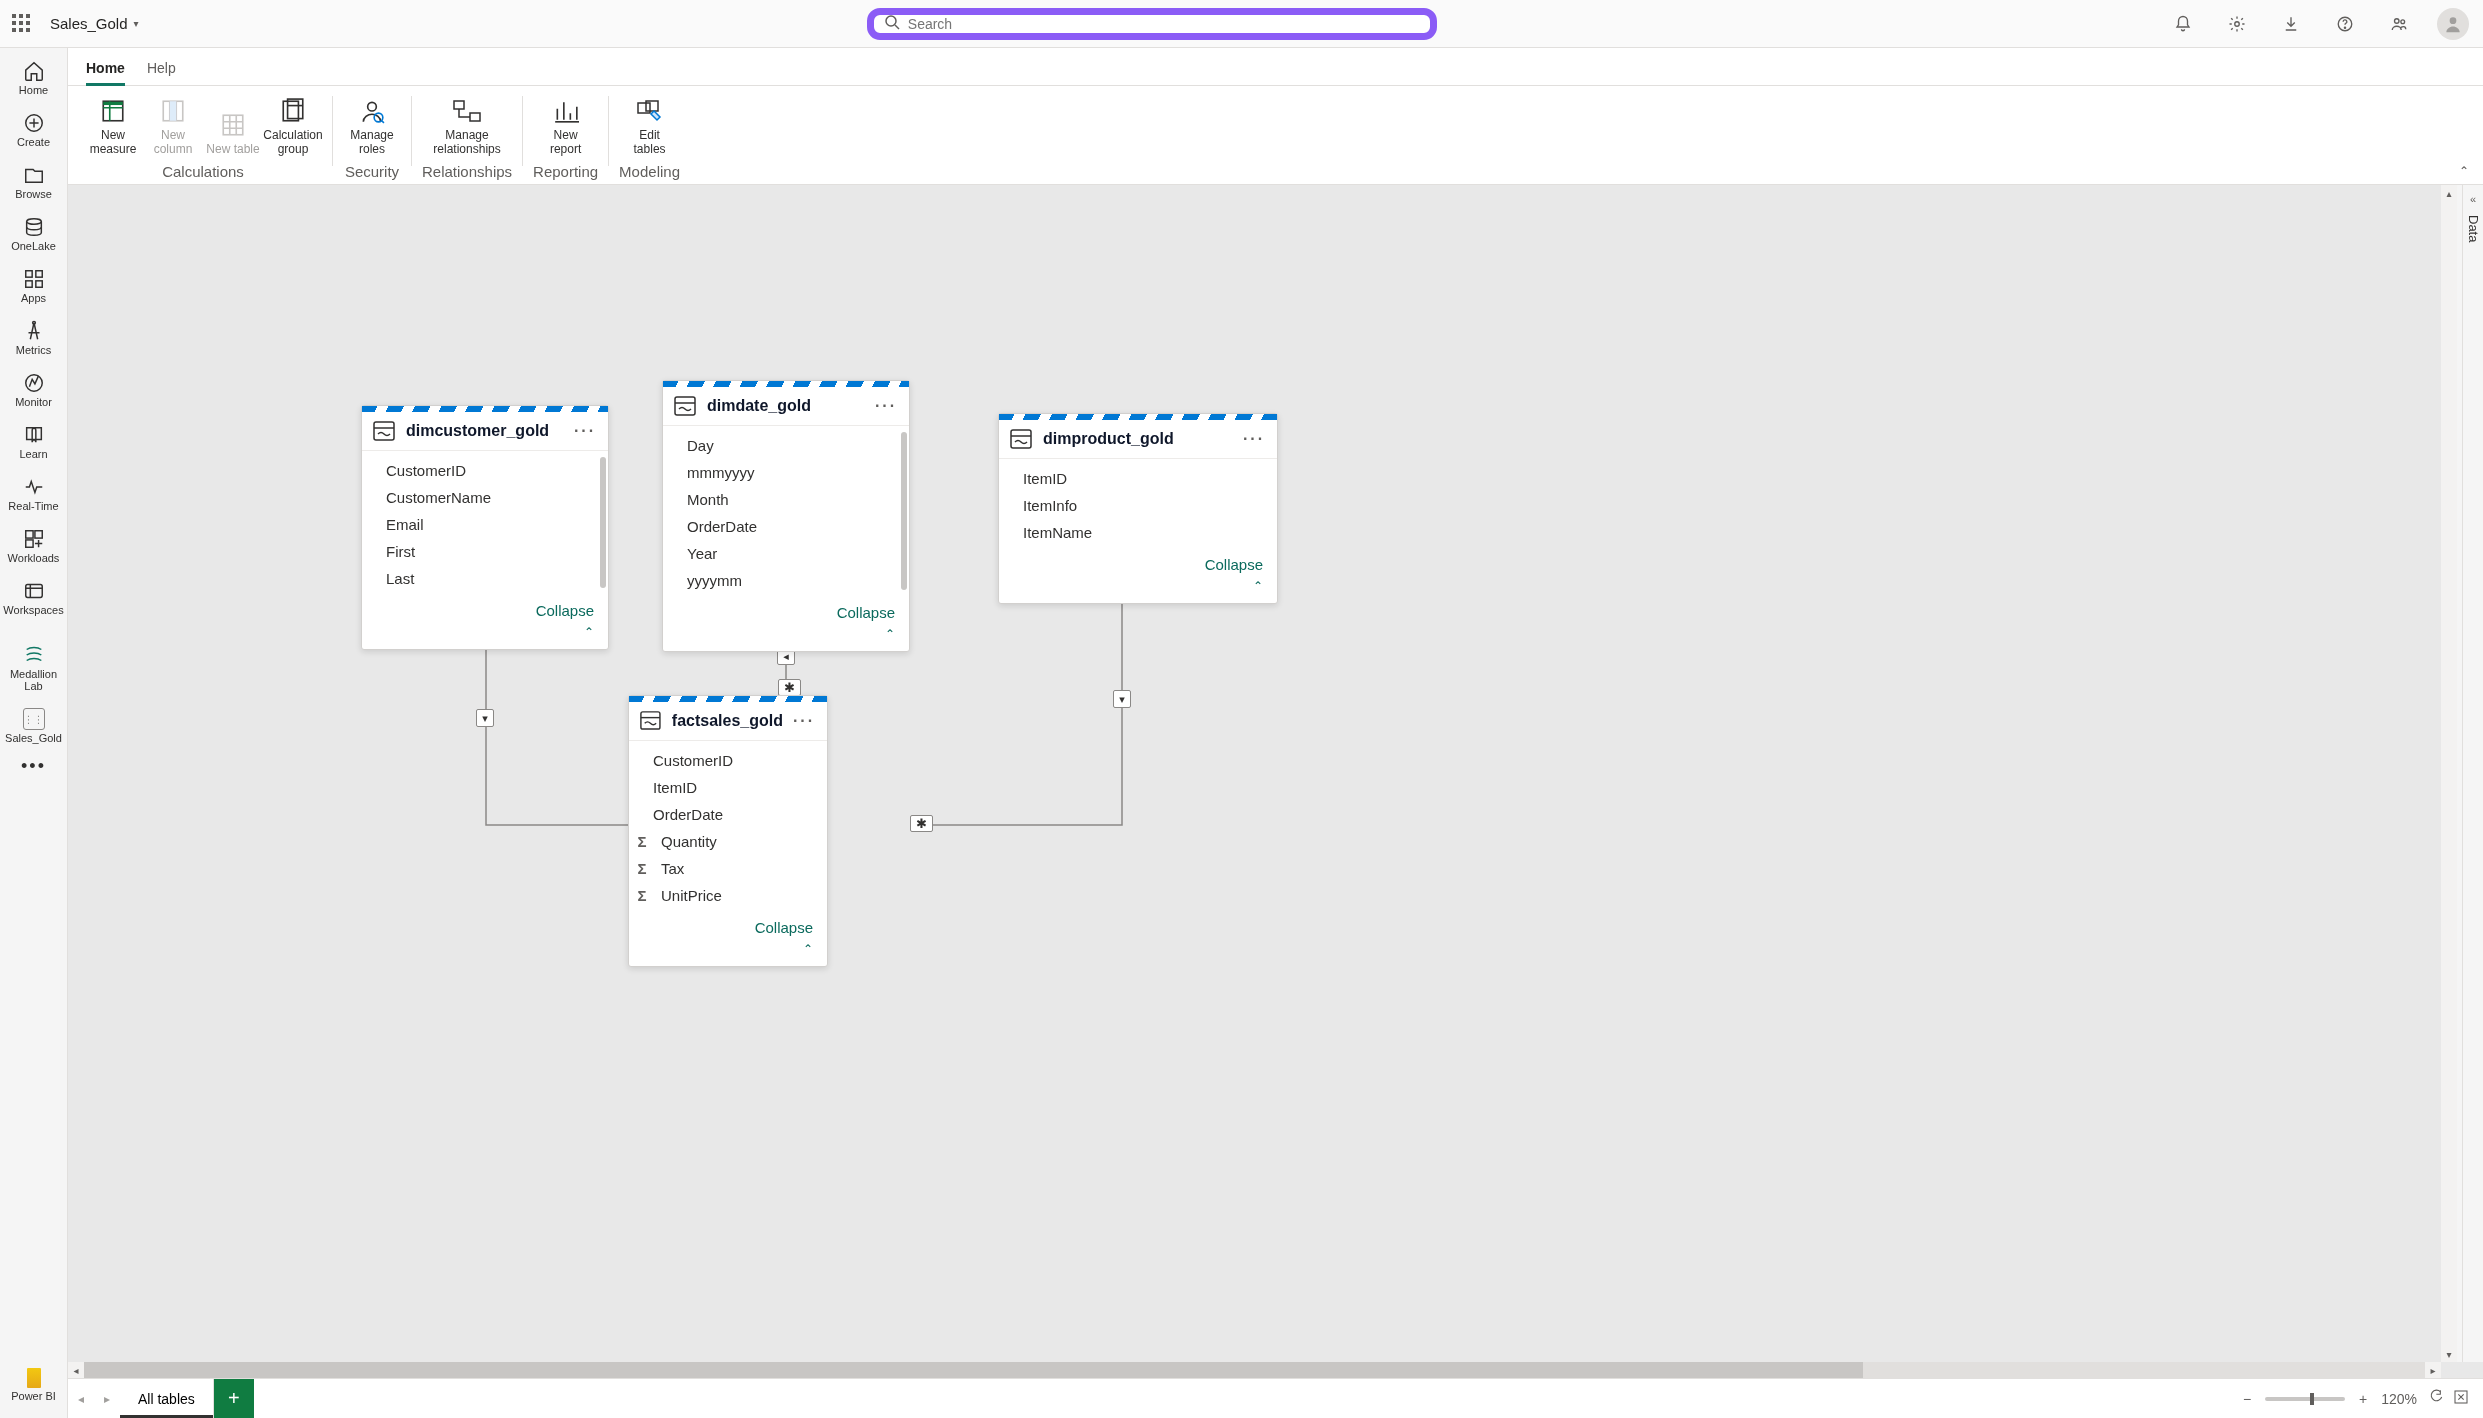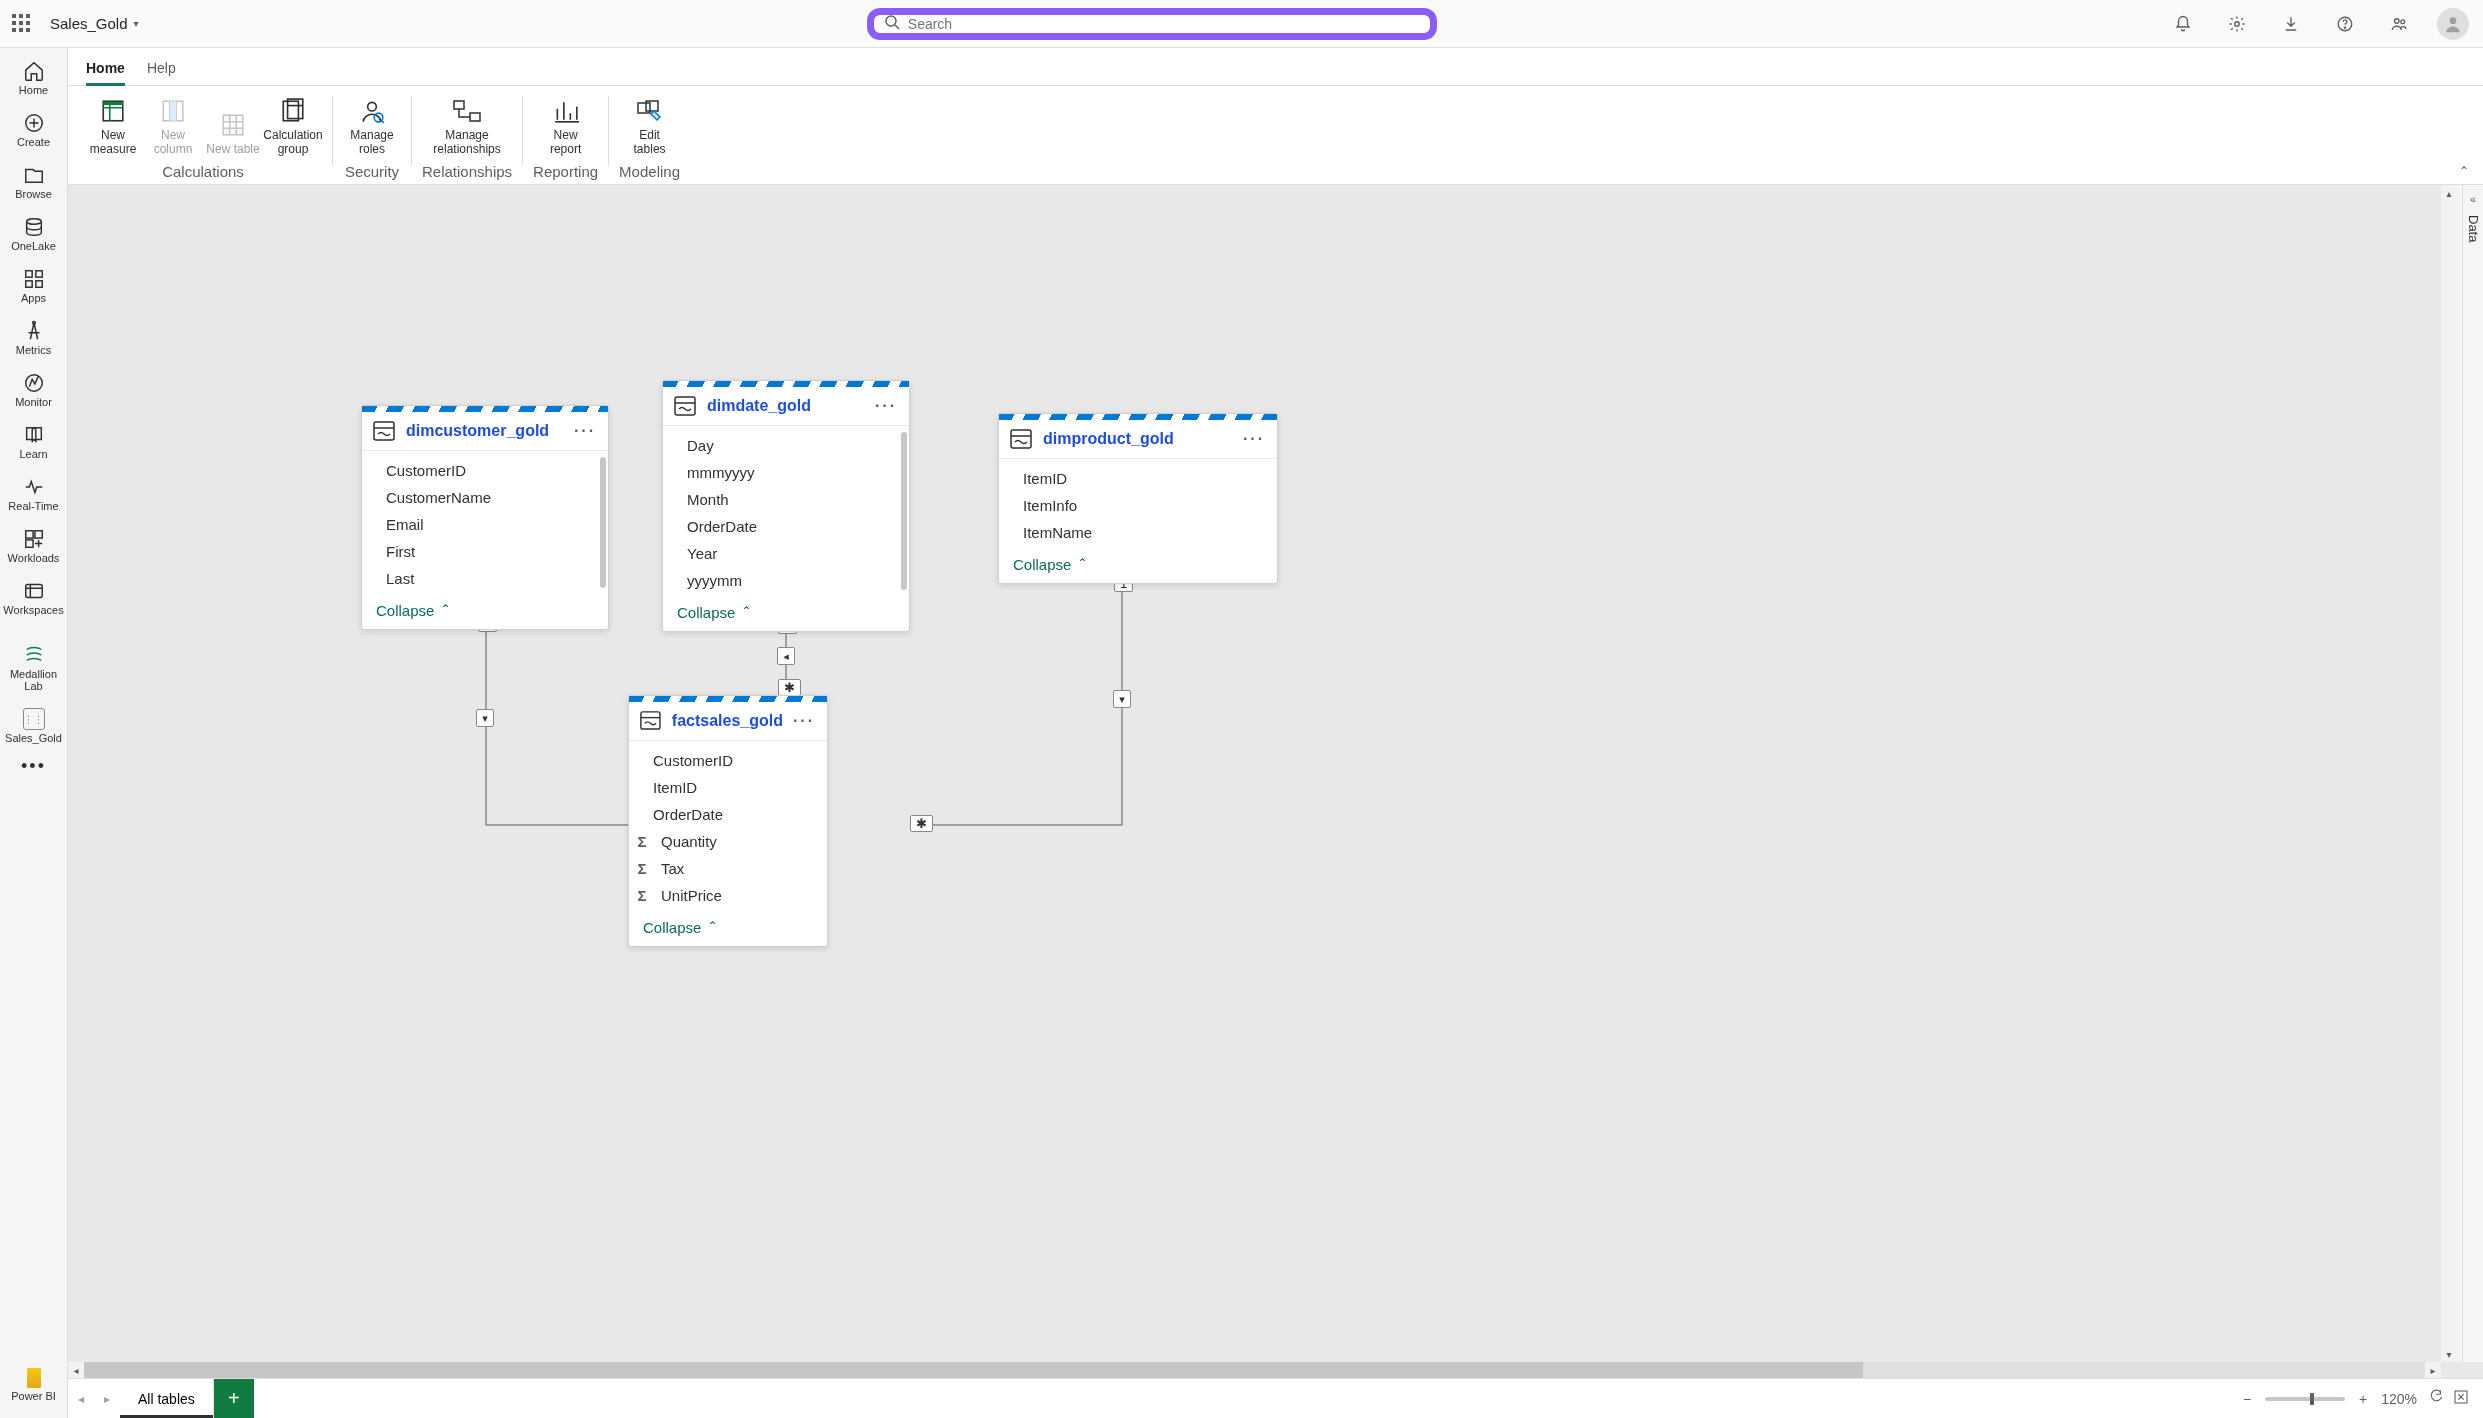--- a/index.html
+++ b/index.html
@@ -80,26 +80,26 @@
   .tcard {
     position: absolute; background: #fff; border: 1px solid #d2d0ce; border-radius: 3px;
     box-shadow: 0 2px 6px rgba(0,0,0,0.12);
   }
   .tcard .stripe { height: 6px; background: repeating-linear-gradient(115deg, #0078d4 0 14px, #fff 14px 24px); }
   .tcard .thead {
     display: flex; align-items: center; gap: 10px; padding: 8px 12px 8px 10px;
     border-bottom: 1px solid #edebe9; position: relative;
   }
   .tcard .thead .ticon { width: 24px; height: 22px; }
-  .tcard .thead .tname { font-size: 16px; font-weight: 600; color: #1d4ed8; }
+  .tcard .thead .tname { font-size: 16px; font-weight: 600; color: #0f172a; }
   .tcard .thead .tmenu { margin-left: auto; cursor: pointer; color: #605e5c; letter-spacing: 2px; font-weight:bold;}
   .tcard .tbody { padding: 6px 0 2px; position:relative;}
   .tcard .trow { display: flex; align-items: center; gap: 8px; padding: 5px 14px 5px 24px; font-size: 15px; color: #323130; cursor: default;}
   .tcard .trow .sigma { width: 14px; display:inline-flex; justify-content:center; color:#605e5c; margin-left:-18px; margin-right:4px; font-weight:600;}
-  .tcard .collapse { color: #0b6a5d; font-size: 15px; padding: 8px 14px 10px; cursor: pointer; display:flex; align-items:flex-start; gap:6px;}
+  .tcard .collapse { color: #0b6a5d; font-size: 15px; padding: 8px 14px 10px; cursor: pointer; display:flex; align-items:flex-end; gap:6px;flex-direction:column;}
   .tcard .collapse .chev { font-size: 12px; }
   .tcard .body-scroll { position:absolute; right:2px; top:6px; bottom:6px; width:6px; background:#c8c6c4; border-radius:3px;}
 
   .cardinality { position:absolute; background:#fff; border:1px solid #8a8886; padding:0 5px; font-size:13px; font-family: "Segoe UI", sans-serif; color:#323130; border-radius:2px; pointer-events:none;}
   .rel-dir { position:absolute; background:#fff; border:1px solid #8a8886; width:18px; height:18px; display:flex; align-items:center; justify-content:center; font-size:11px; color:#323130; pointer-events:none; border-radius:2px;}
 
   
   .right-rails { position:absolute; right:0; top:0; bottom:56px; width:42px; display:flex;}
   .right-pane { width:21px; background:#f5f5f5; border-left:1px solid #e1dfdd; display:flex; flex-direction:column; align-items:center; padding-top:8px; gap:10px; cursor:pointer;}
   .right-pane .chev { font-size:11px; color:#605e5c;}

